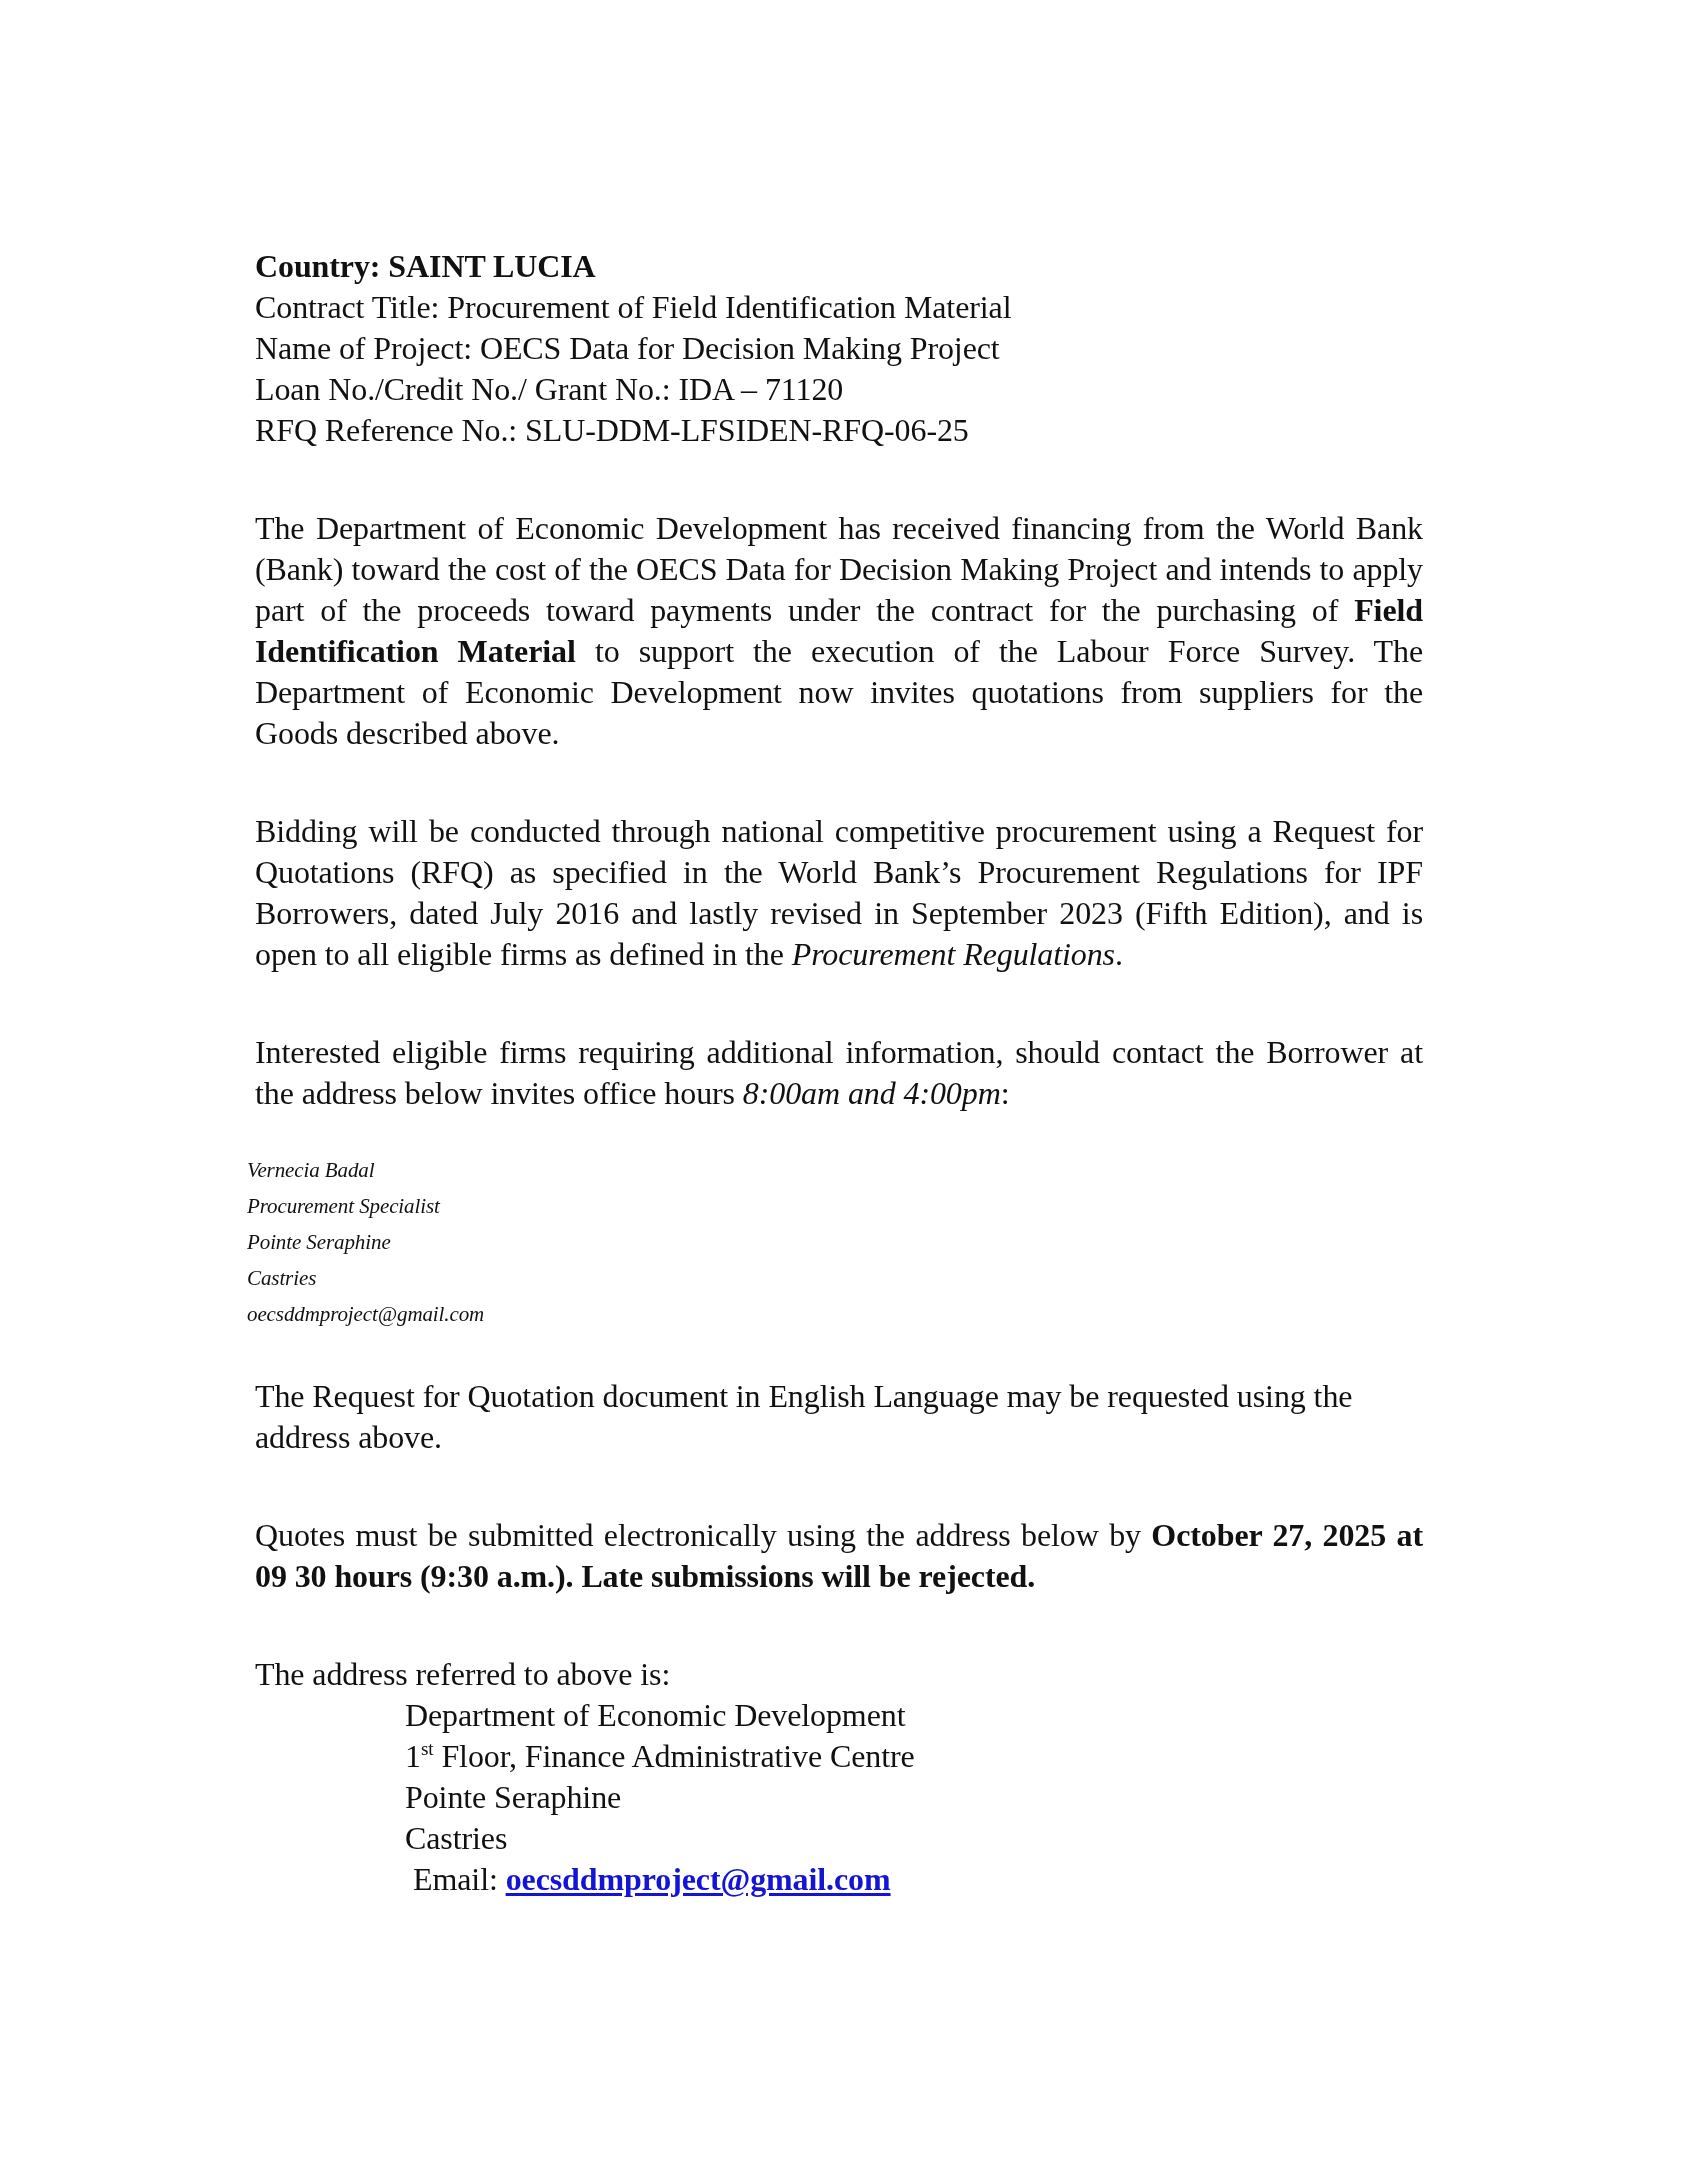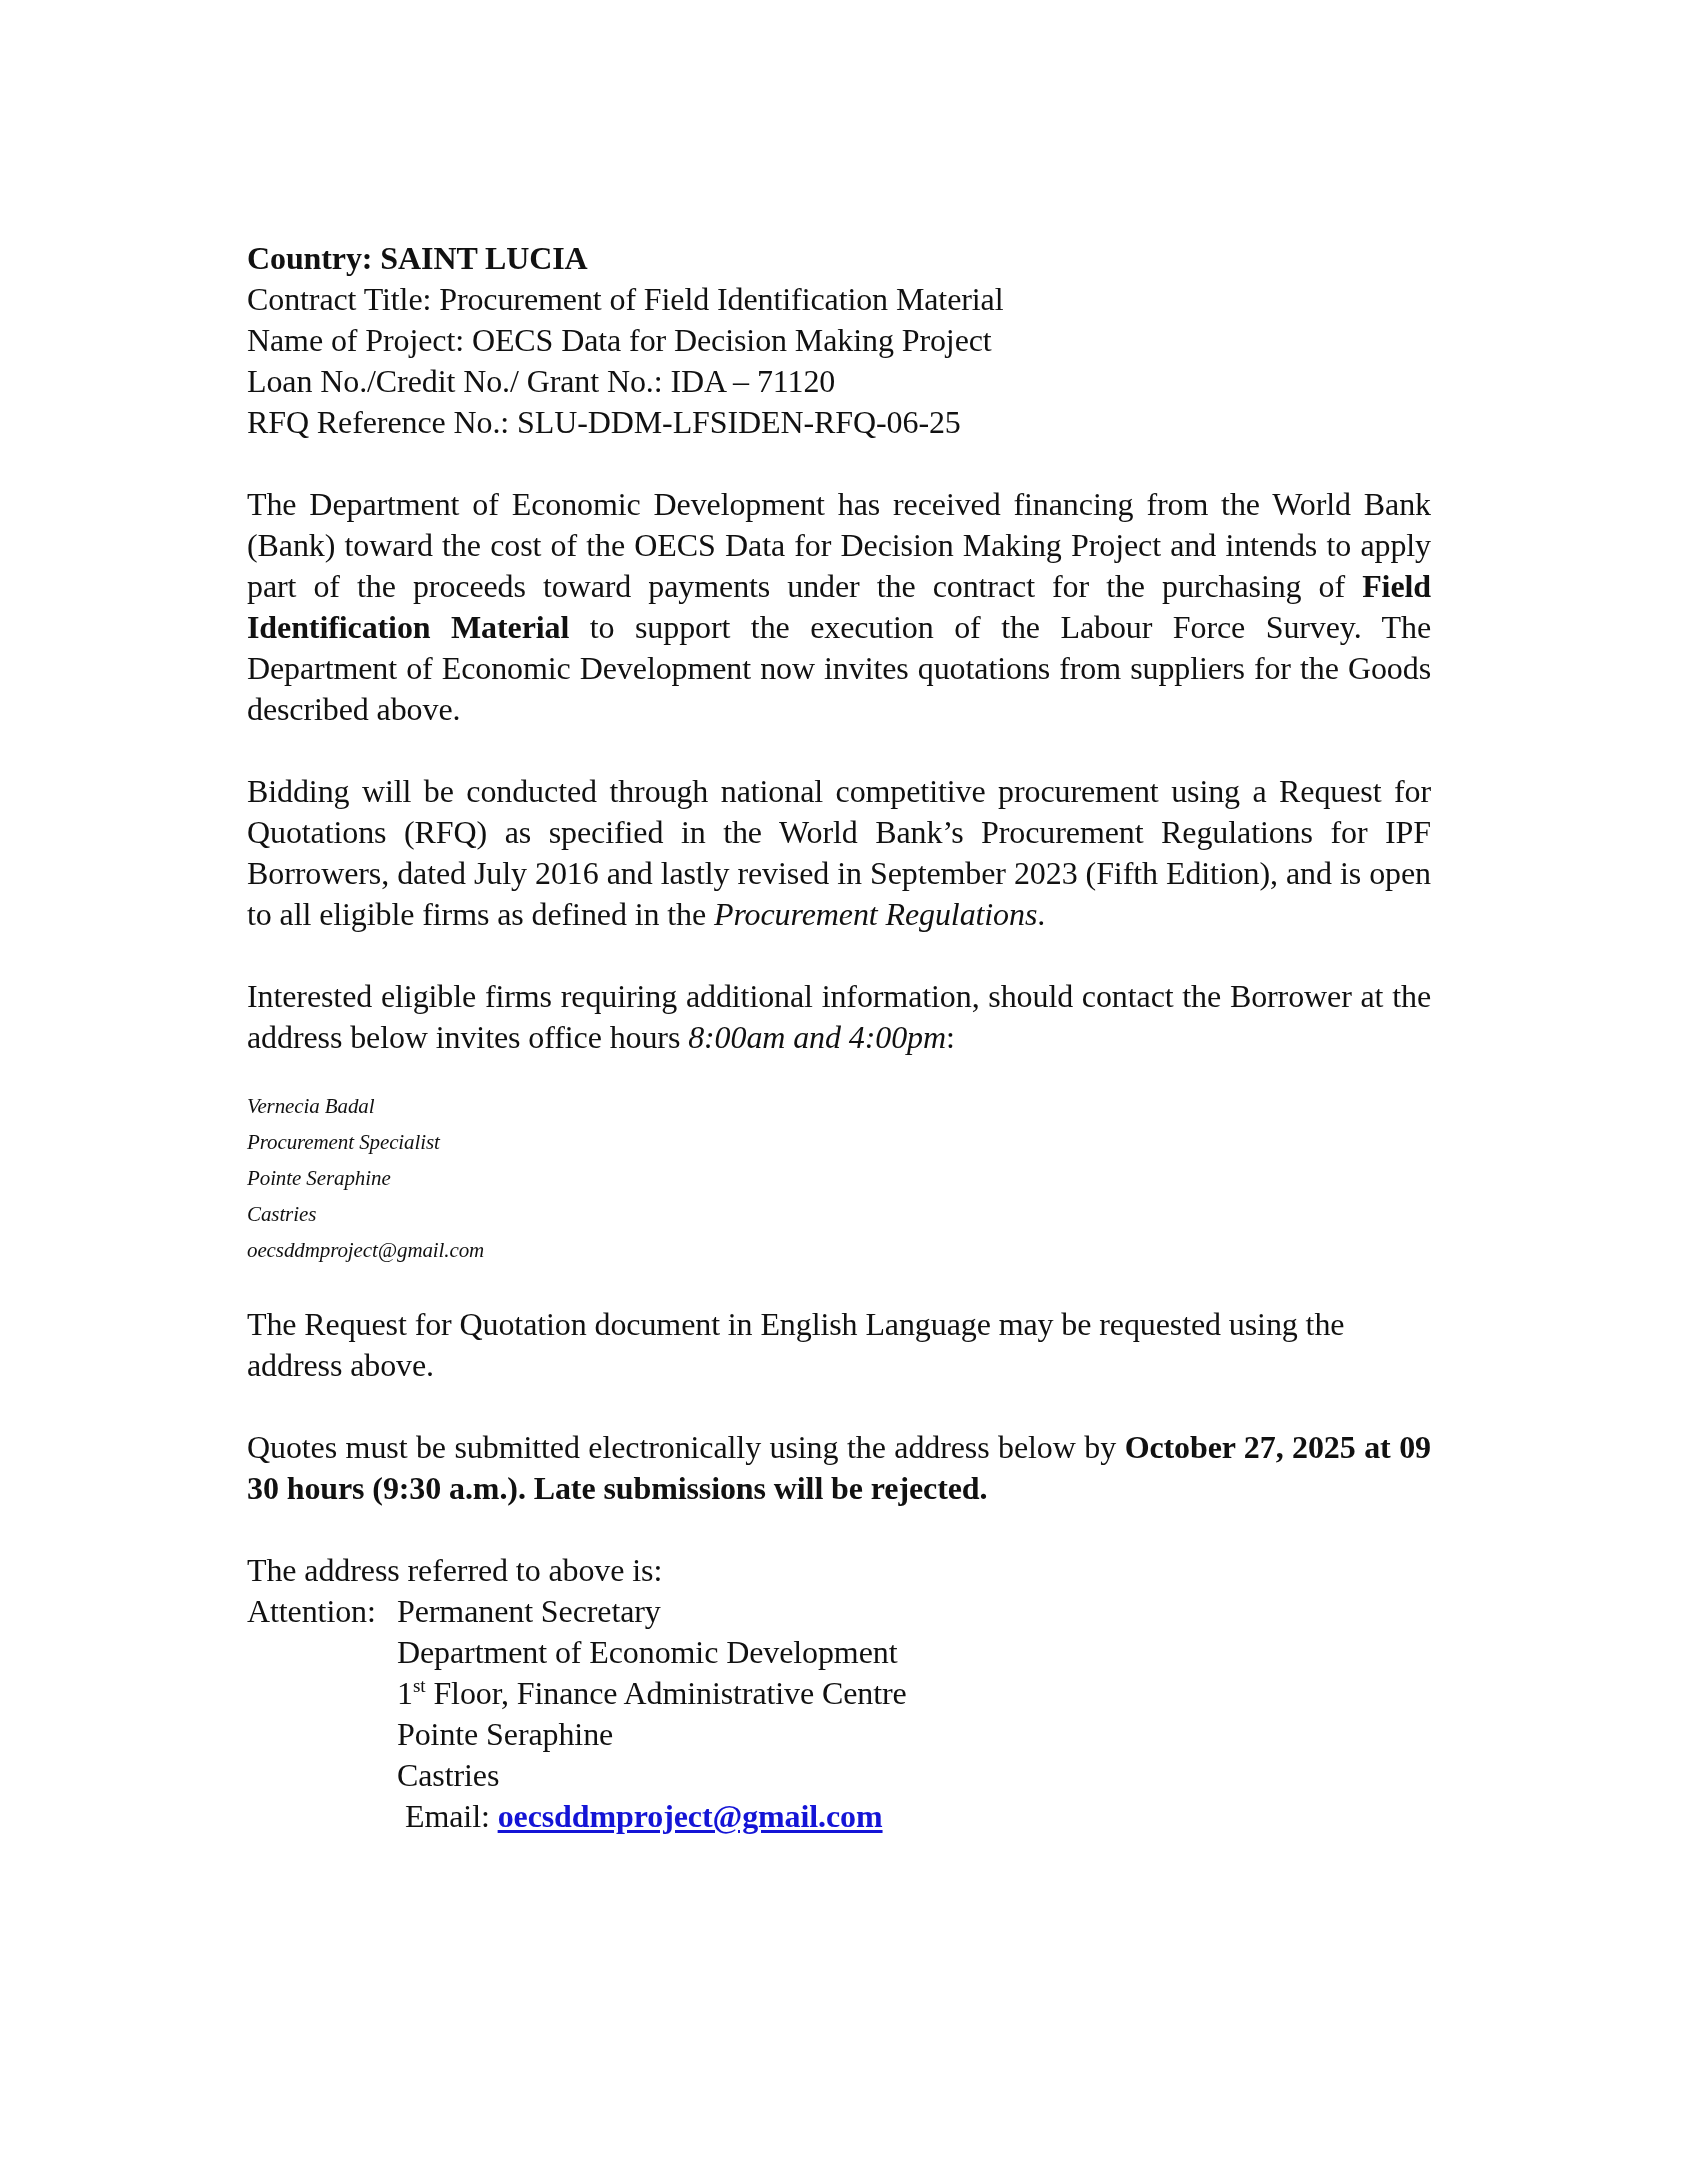--- a/index.html
+++ b/index.html
@@ -18,21 +18,21 @@
     .page {
       position: absolute;
       left: 247px;
       top: 238px;
       width: 1184px;
       font-family: "Liberation Serif", "DejaVu Serif", serif;
       font-size: 32px;
       line-height: 41px;
       letter-spacing: -0.1px;
     }
-    .block { margin: 0; }
+    .block { margin: 8px; }
     .gap { height: 41px; }
     .justify { text-align: justify; text-align-last: left; }
     .b { font-weight: bold; }
     .i { font-style: italic; }
     .contact {
       font-style: italic;
       font-size: 21px;
       line-height: 36px;
     }
     .contact-gap-top { height: 30px; }
@@ -89,24 +89,20 @@
   <p class="block">The Request for Quotation document in English Language may be requested using the address above.</p>
 
   <div class="gap"></div>
 
   <p class="block justify"><span>Quotes must be submitted electronically using the address below by </span><span class="b">October 27, 2025 at 09 30 hours (9:30 a.m.).  Late submissions will be rejected.</span></p>
 
   <div class="gap"></div>
 
   <div class="block">
     <div>The address referred to above is:</div>
-    <div class="addr-row">
-      <span class="addr-label">Attention:</span>
-      <span>Permanent Secretary</span>
-    </div>
     <div class="addr-indent">Department of Economic Development</div>
     <div class="addr-indent"><span>1</span><sup>st</sup><span> Floor, Finance Administrative Centre</span></div>
     <div class="addr-indent">Pointe Seraphine</div>
     <div class="addr-indent">Castries</div>
     <div class="addr-email"><span>Email: </span><a class="link">oecsddmproject@gmail.com</a></div>
   </div>
 
 </div>
 
 

